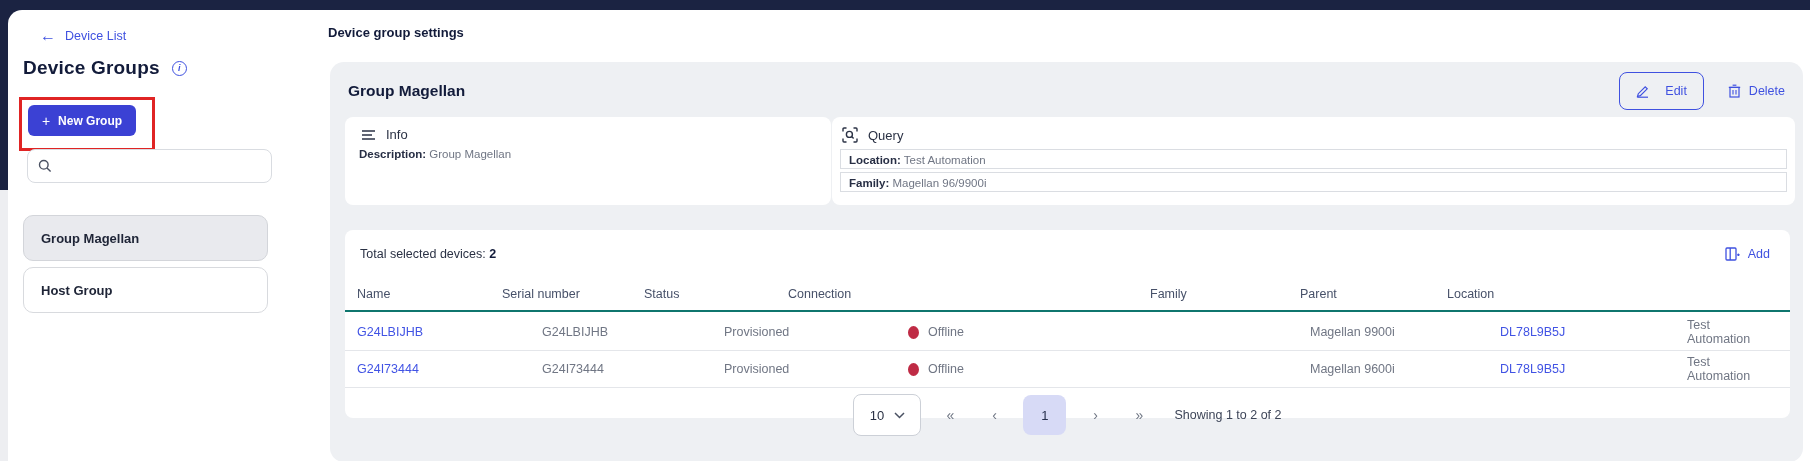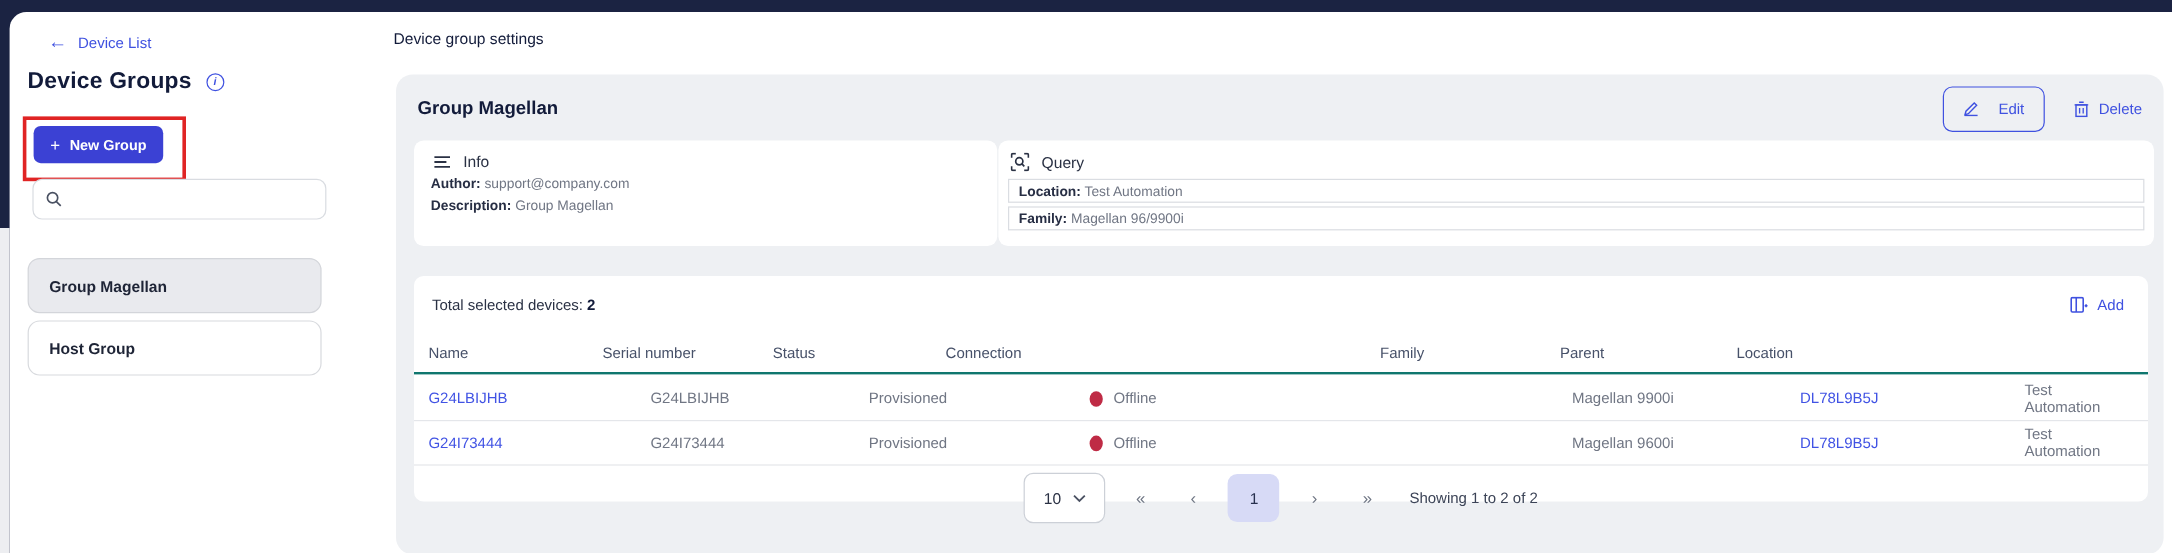--- a/index.html
+++ b/index.html
@@ -23,26 +23,26 @@
   .info-circle { width:15px; height:15px; border:1.4px solid #3f51e0; border-radius:50%; display:flex; align-items:center; justify-content:center; color:#3f51e0; font-size:9px; font-weight:bold; font-style:italic; }
   .annotation-box { position:absolute; left:11px; top:87px; width:136px; height:54px; border:3px solid #e02424; }
   .new-group-btn { position:absolute; left:20px; top:95px; width:108px; height:31px; background:#3b41d4; border:none; border-radius:6px; color:#ffffff; font-size:12px; font-weight:bold; display:flex; align-items:center; justify-content:center; gap:8px; cursor:pointer; font-family:inherit; }
   .new-group-btn .plus { font-size:14px; font-weight:normal; }
   .search-box { position:absolute; left:19px; top:139px; width:245px; height:34px; border:1px solid #d9dce1; border-radius:8px; background:#fff; display:flex; align-items:center; padding:0 10px; gap:8px; }
   .search-box input { border:none; outline:none; flex:1; font-size:12.5px; font-family:inherit; color:#161d38; background:transparent; }
   .group-item { position:absolute; left:15px; width:245px; height:46px; border:1px solid #d8dade; border-radius:10px; display:flex; align-items:center; padding:0 17px; font-size:13px; font-weight:bold; color:#1e2436; cursor:pointer; background:#ffffff; }
   .group-item.selected { background:#e9eaee; border-color:#d3d5da; }
 
   
-  .main-title { position:absolute; left:328px; top:25px; font-size:13px; font-weight:normal; color:#121b3a; }
+  .main-title { position:absolute; left:328px; top:25px; font-size:13px; font-weight:bold; color:#121b3a; }
   .group-card { position:absolute; left:330px; top:62px; width:1473px; height:400px; background:#eef0f3; border-radius:14px; }
   .group-card-header { position:absolute; left:18px; top:15px; right:18px; height:28px; display:flex; align-items:center; }
   .group-card-title { font-size:15.5px; font-weight:bold; color:#121b3a; }
   .header-actions { margin-left:auto; display:flex; align-items:center; gap:24px; }
-  .edit-btn { display:flex; align-items:flex-start; gap:16px; border:1px solid #3f51e0; border-radius:8px; background:transparent; color:#3f51e0; font-size:12.5px; padding:11px 16px; cursor:pointer; font-family:inherit; }
+  .edit-btn { display:flex; align-items:center; gap:16px; border:1px solid #3f51e0; border-radius:8px; background:transparent; color:#3f51e0; font-size:12.5px; padding:11px 16px; cursor:pointer; font-family:inherit; }
   .delete-btn { display:flex; align-items:center; gap:8px; border:none; background:transparent; color:#3f51e0; font-size:12.5px; cursor:pointer; font-family:inherit; }
 
   .info-card { position:absolute; left:15px; top:55px; width:486px; height:88px; background:#ffffff; border-radius:8px; padding:10px 14px; }
   .query-card { position:absolute; left:502px; top:55px; width:963px; height:88px; background:#ffffff; border-radius:8px; padding:10px 8px 8px 8px; }
   .panel-head { display:flex; align-items:center; gap:10px; font-size:13px; color:#2a3144; margin-bottom:6px; padding-left:2px; }
   .kv-line { font-size:11.5px; color:#707684; margin-top:6px; }
   .kv-line b { color:#272e44; }
   .query-row { border:1px solid #dadde2; background:#fff; font-size:11.5px; color:#707684; padding:3px 8px; margin-top:3px; height:20px; line-height:14px; }
   .query-row b { color:#272e44; }
 
@@ -138,21 +138,20 @@
     <div class="panel-head">
       <span>
         <svg width="15" height="12" viewBox="0 0 15 12">
             <line x1="1" y1="2" x2="14" y2="2" stroke="#2a3144" stroke-width="1.5"></line>
             <line x1="1" y1="6" x2="11" y2="6" stroke="#2a3144" stroke-width="1.5"></line>
             <line x1="1" y1="10" x2="14" y2="10" stroke="#2a3144" stroke-width="1.5"></line>
           </svg>
       </span>
       <span>Info</span>
     </div>
-    <div class="kv-line"><b>Author:</b> <span>support@company.com</span></div>
     <div class="kv-line"><b>Description:</b> <span>Group Magellan</span></div>
   </div>
 
   <div class="query-card">
     <div class="panel-head" style="padding-left:2px;">
       <span>
         <svg width="16" height="16" viewBox="0 0 16 16" fill="none" stroke="#2a3144" stroke-width="1.4">
             <path d="M1 4.5 V2 a1 1 0 0 1 1-1 h2.5"></path>
             <path d="M11.5 1 H14 a1 1 0 0 1 1 1 v2.5"></path>
             <path d="M15 11.5 V14 a1 1 0 0 1-1 1 h-2.5"></path>

